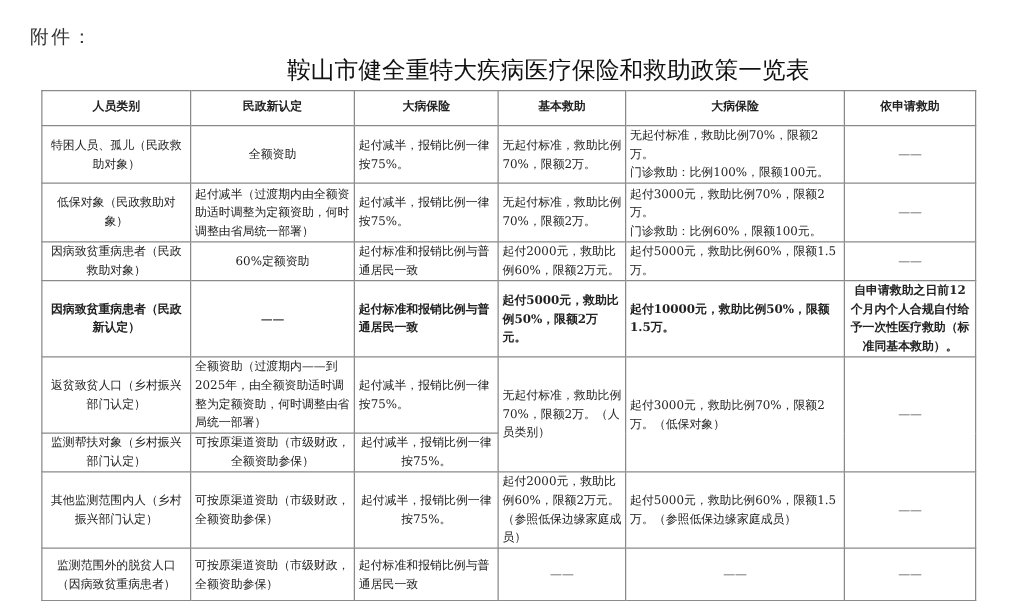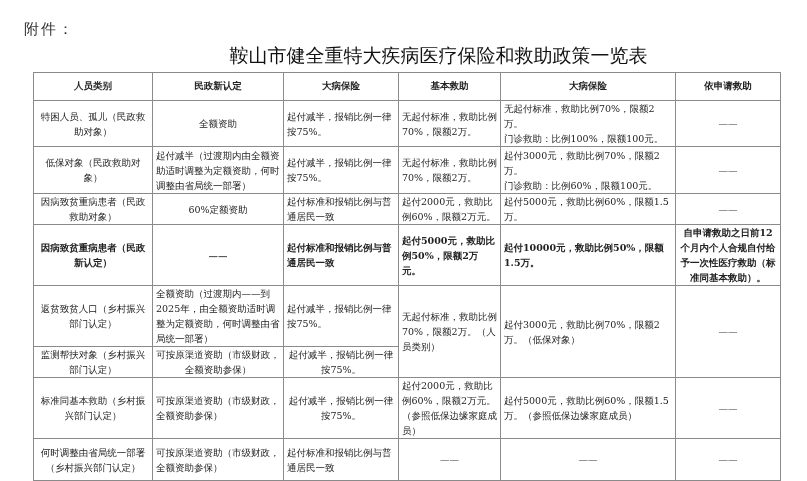--- a/index.html
+++ b/index.html
@@ -121,29 +121,29 @@
       <td class="l" rowspan="2">无起付标准，救助比例70%，限额2万。（人员类别）</td>
       <td class="l" rowspan="2">起付3000元，救助比例70%，限额2万。（低保对象）</td>
       <td class="c dash" rowspan="2">——</td>
     </tr>
     <tr class="r6">
       <td class="c">监测帮扶对象（乡村振兴部门认定）</td>
       <td class="l">可按原渠道资助（市级财政，全额资助参保）</td>
       <td class="l">起付减半，报销比例一律按75%。</td>
     </tr>
     <tr class="r7">
-      <td class="c">标准同基本救助（乡村振兴部门认定）</td>
+      <td class="c">其他监测范围内人（乡村振兴部门认定）</td>
       <td class="l">可按原渠道资助（市级财政，全额资助参保）</td>
       <td class="c">起付减半，报销比例一律按75%。</td>
       <td class="l">起付2000元，救助比例60%，限额2万元。（参照低保边缘家庭成员）</td>
       <td class="l">起付5000元，救助比例60%，限额1.5万。（参照低保边缘家庭成员）</td>
       <td class="c dash">——</td>
     </tr>
     <tr class="r8">
-      <td class="c">何时调整由省局统一部署（乡村振兴部门认定）</td>
+      <td class="c">监测范围外的脱贫人口（因病致贫重病患者）</td>
       <td class="l">可按原渠道资助（市级财政，全额资助参保）</td>
       <td class="l">起付标准和报销比例与普通居民一致</td>
       <td class="c dash">——</td>
       <td class="c dash">——</td>
       <td class="c dash">——</td>
     </tr>
   </tbody>
 </table>
 
 </body></html>

